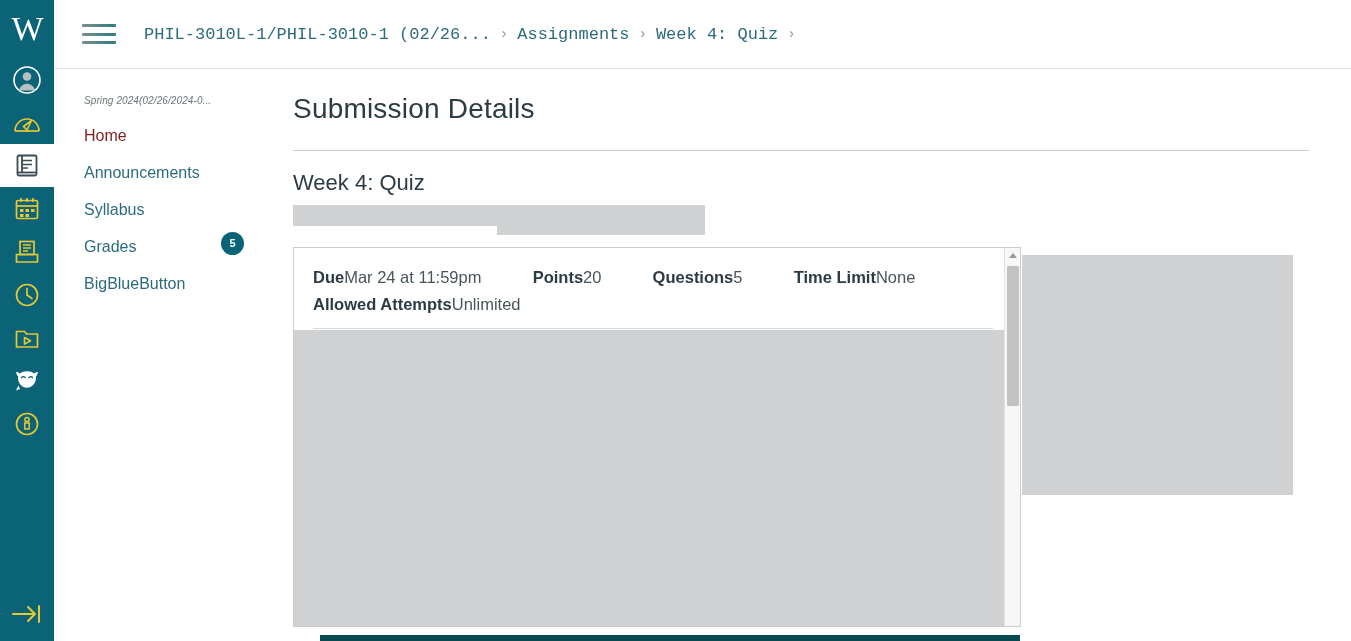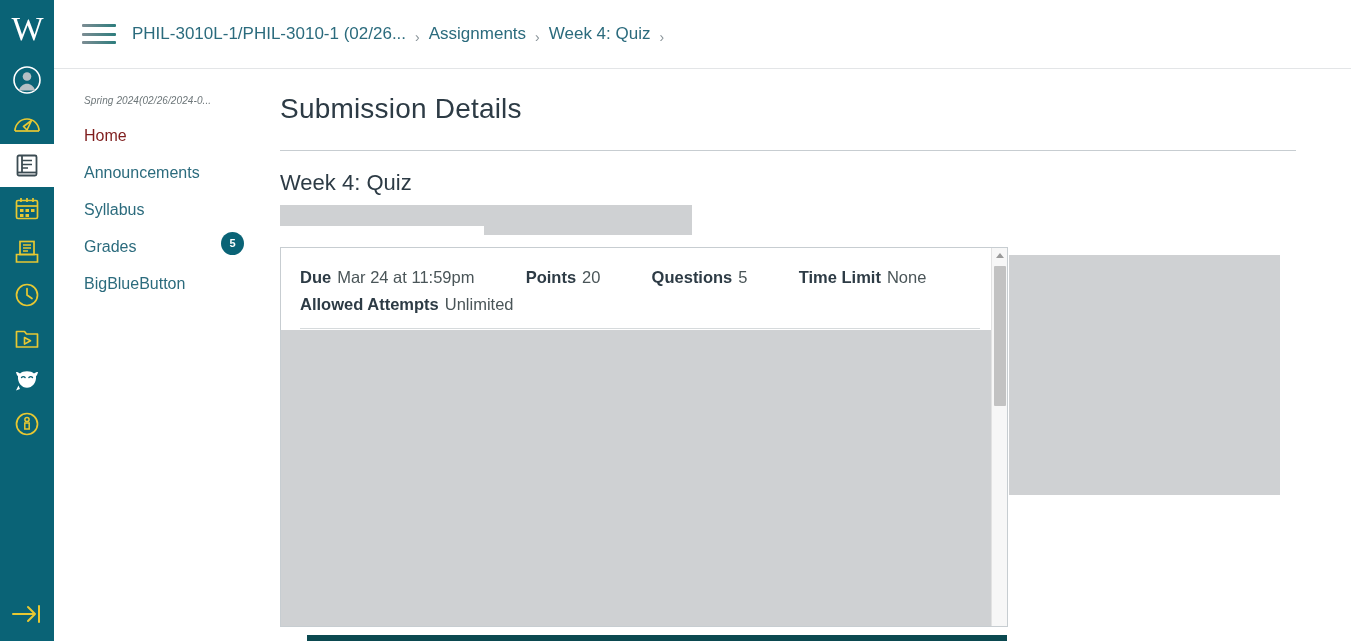--- a/index.html
+++ b/index.html
@@ -46,22 +46,22 @@
     width: 34px; height: 26px; margin-left: 28px;
     display: flex; flex-direction: column; justify-content: space-between;
     padding: 3px 0; cursor: pointer;
   }
   .hamburger span {
     display: block; height: 3px; width: 34px;
     background: linear-gradient(90deg,#7d8c93,#2d7d7d);
     border-radius: 1px;
   }
   .crumbs {
-    display: flex; align-items: flex-end; margin-left: 16px;
-    font-size: 17px; color: #2d6a7d; white-space: nowrap;
+    display: flex; align-items: flex-start; margin-left: 28px;
+    font-size: 17px; color: #2d6a7d; white-space: nowrap; font-family: Liberation Mono, monospace;
   }
   .crumbs .crumb { color: #2b6b7d; cursor: pointer; }
   .crumbs .sep {
     color: #8a9499; margin: 0 9px; font-size: 14px; transform: translateY(1px);
   }
 
   
   .coursenav {
     position: absolute; left: 54px; top: 69px;
     width: 218px; height: 572px; background: #ffffff;
@@ -80,21 +80,21 @@
   .cn-badge {
     position: absolute; right: 10px; top: -7px;
     width: 23px; height: 23px; border-radius: 50%;
     background: #0a6376; color: #fff;
     font-size: 11px; font-weight: bold;
     display: flex; align-items: center; justify-content: center;
   }
 
   
   .main {
-    position: absolute; left: 259px; top: 69px;
+    position: absolute; left: 272px; top: 69px;
     width: 1079px; height: 572px; background: #ffffff;
     padding: 24px 0 0 21px;
   }
   .page-title {
     font-size: 28px; color: #2d3b45; font-weight: normal;
     letter-spacing: .2px;
   }
   .title-rule {
     width: 1016px; height: 1px; background: #c7cdd1;
     margin: 25px 0 0 0;
@@ -121,21 +121,21 @@
     width: 728px; height: 380px;
     border: 1px solid #c7cdd1;
     background: #ffffff;
     overflow: hidden;
   }
   .quiz-meta {
     padding: 16px 0 0 19px; color: #2d3b45;
   }
   .quiz-meta-row { line-height: 27px; font-size: 16.5px; white-space: nowrap; }
   .qm-label { font-weight: bold; color: #2d3b45; }
-  .qm-value { color: #4a5558; margin-left: 6px; }
+  .qm-value { color: #4a5558; }
   .qm-gap { display: inline-block; width: 42px; }
   .quiz-rule {
     width: 680px; height: 1px; background: #d6dadc; margin: 10px 0 0 19px;
   }
   .quiz-redact {
     position: absolute; left: 0; top: 82px;
     width: 712px; height: 298px; background: #cfd1d3;
   }
 
   

